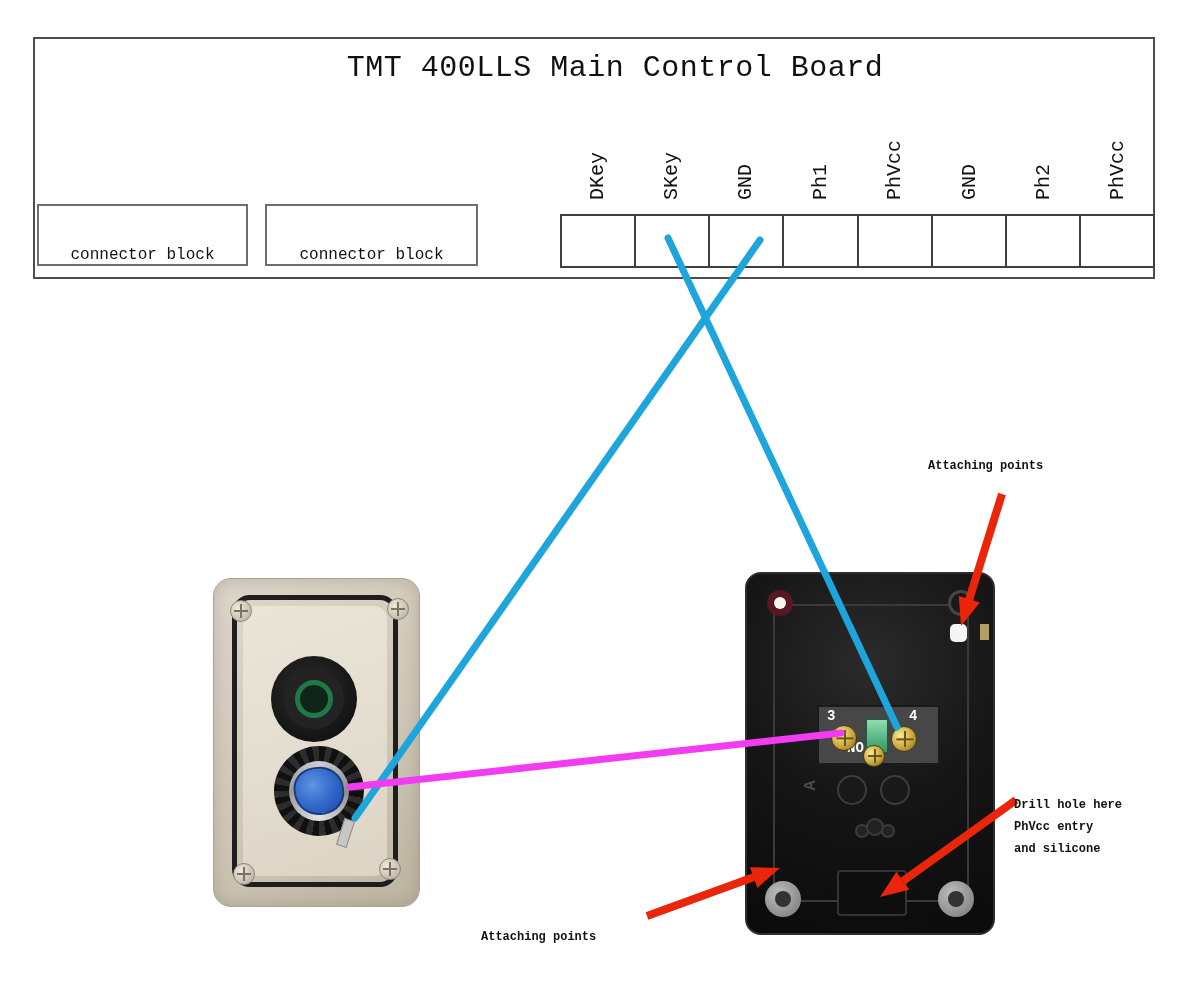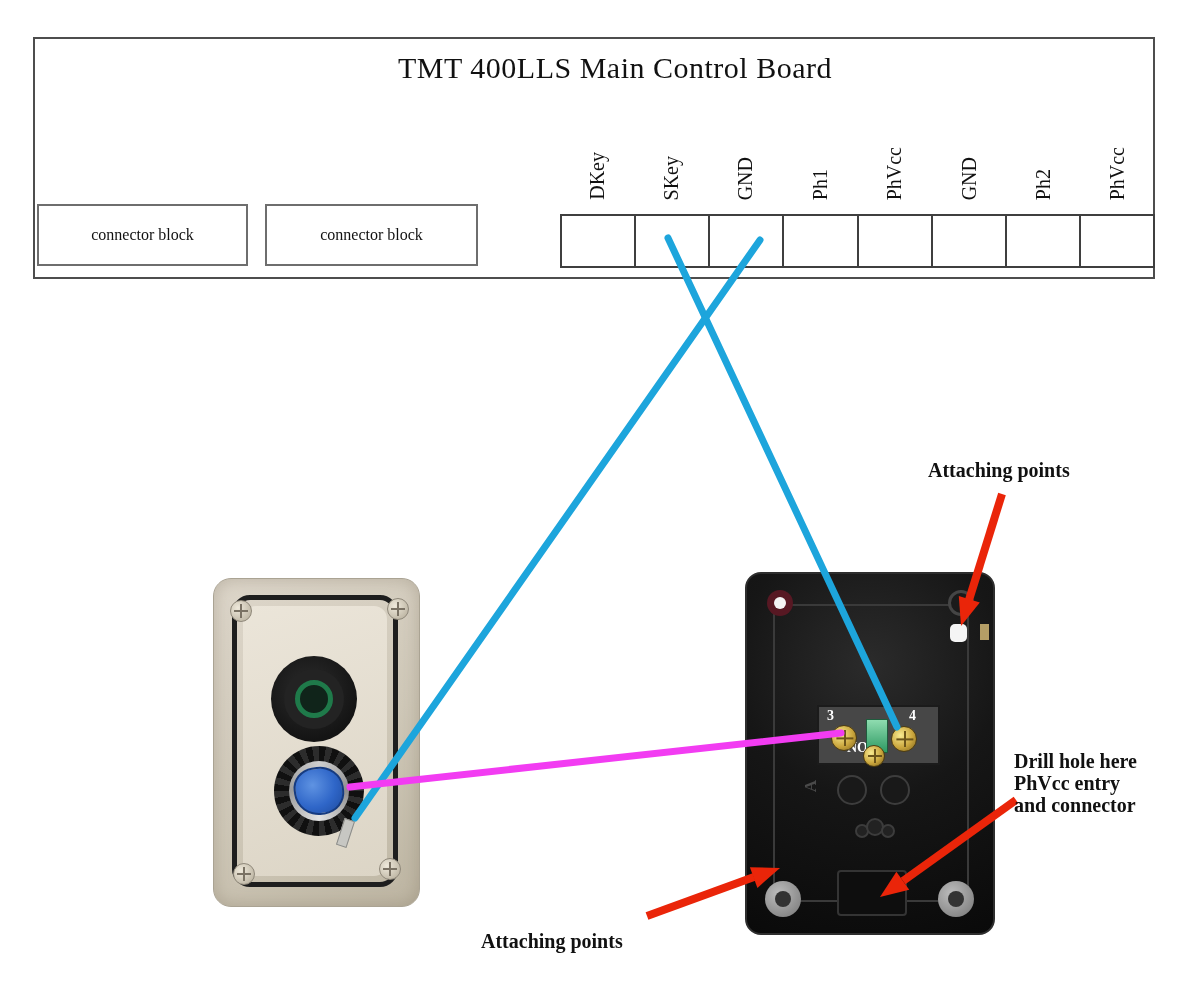--- a/index.html
+++ b/index.html
@@ -1,24 +1,24 @@
 <!DOCTYPE html>
 <html><head>
 <meta charset="utf-8">
 <style>
   html,body{margin:0;padding:0;background:#fff;}
   .stage{position:relative;width:1200px;height:1000px;background:#ffffff;
-         font-family:Liberation Serif, serif;overflow:hidden;}
+         font-family:Liberation Mono, monospace;overflow:hidden;}
   
   .board{position:absolute;left:33px;top:37px;width:1122px;height:242px;
          border:2px solid #4d4d4d;background:#fff;box-sizing:border-box;}
   .board-title{position:absolute;left:0;top:12px;width:1160px;text-align:center;
          font-size:30px;color:#111;letter-spacing:0.5px;}
   .conn-block{position:absolute;top:204px;height:62px;border:2px solid #6e6e6e;
-         background:#fff;box-sizing:border-box;display:flex;align-items:center;
+         background:#fff;box-sizing:border-box;display:flex;align-items:flex-end;
          justify-content:center;font-size:16px;color:#111;}
   .conn1{left:37px;width:211px;}
   .conn2{left:265px;width:213px;}
   .term-strip{position:absolute;left:560px;top:214px;width:595px;height:54px;
          display:flex;box-sizing:border-box;}
   .term-cell{flex:1;border:2px solid #3f3f3f;border-left:none;background:#fff;box-sizing:border-box;}
   .term-cell:first-child{border-left:2px solid #3f3f3f;}
   .term-labels{position:absolute;left:560px;top:108px;width:595px;height:92px;display:flex;}
   .term-label{flex:1;display:flex;align-items:flex-end;justify-content:center;}
   .term-label span{writing-mode:vertical-rl;transform:rotate(180deg);
@@ -84,24 +84,24 @@
          background:linear-gradient(#8fdcb0,#2e9a63);border:1px solid #1f5c3d;box-sizing:border-box;}
   .hex{position:absolute;width:30px;height:30px;border-radius:50%;background:#191919;
          border:2px solid #3d3d3d;box-sizing:border-box;}
   .dotcluster{position:absolute;left:108px;top:240px;width:34px;height:26px;}
   .dotcluster b{position:absolute;border-radius:50%;background:#222;border:2px solid #3c3c3c;display:block;}
   .embossA{position:absolute;left:58px;top:202px;color:#4a4a4a;font-size:17px;font-weight:bold;
          transform:rotate(-90deg);}
   .bchannel{position:absolute;left:90px;top:296px;width:70px;height:46px;background:#0e0e0e;
          border:2px solid #343434;border-radius:4px;box-sizing:border-box;}
   
-  .note{position:absolute;font-size:20px;font-weight:bold;color:#111;white-space:nowrap;}
+  .note{position:absolute;font-size:12px;font-weight:bold;color:#111;white-space:nowrap;}
   .note-attach-top{left:928px;top:459px;}
   .note-attach-bottom{left:481px;top:930px;}
-  .note-drill{left:1014px;top:750px;line-height:22px;}
+  .note-drill{left:1014px;top:794px;line-height:22px;}
   .overlay{position:absolute;left:0;top:0;width:1200px;height:1000px;pointer-events:none;}
 </style>
 </head>
 <body>
 
 <div class="stage">
 
   <div class="board">
     <div class="board-title">TMT 400LLS Main Control Board</div>
   </div>
@@ -238,17 +238,17 @@
     <polygon points="880,897 896.4,871.7 909.2,889.7" fill="#ea2509"></polygon>
 
     <line x1="647" y1="916" x2="754" y2="877" stroke-width="8" stroke="#ea2509"></line>
     <polygon points="780,868 757.4,887.9 749.9,867.2" fill="#ea2509"></polygon>
   </svg>
 
   <div class="note note-attach-top">Attaching points</div>
   <div class="note note-drill">
     <div>Drill hole here</div>
     <div>PhVcc entry</div>
-    <div>and connector</div>
+    <div>and silicone</div>
   </div>
   <div class="note note-attach-bottom">Attaching points</div>
 
 </div>
 
 </body></html>

